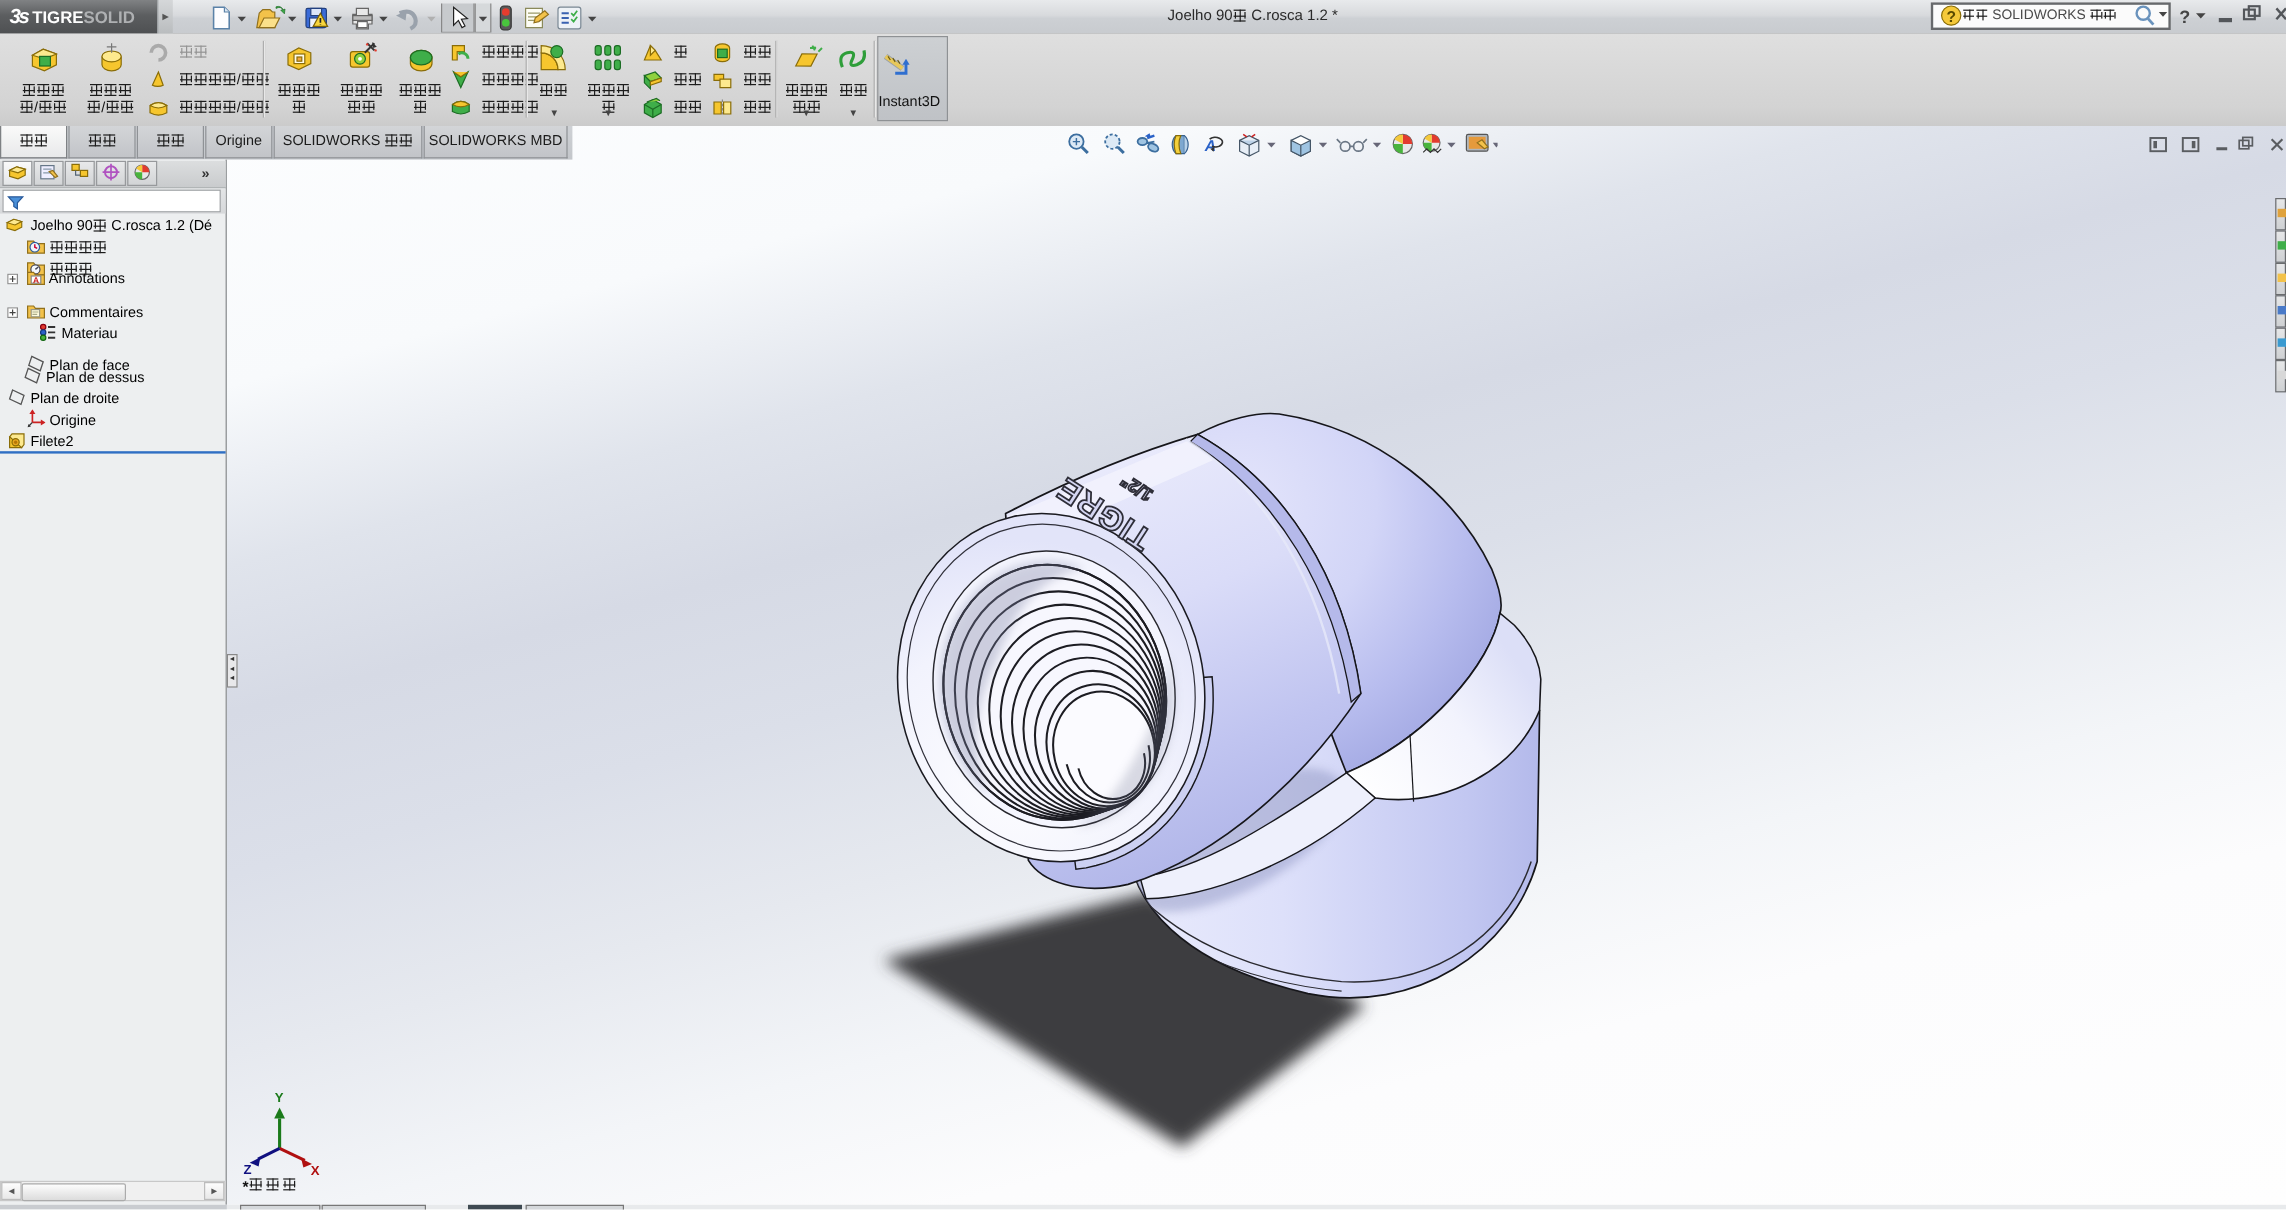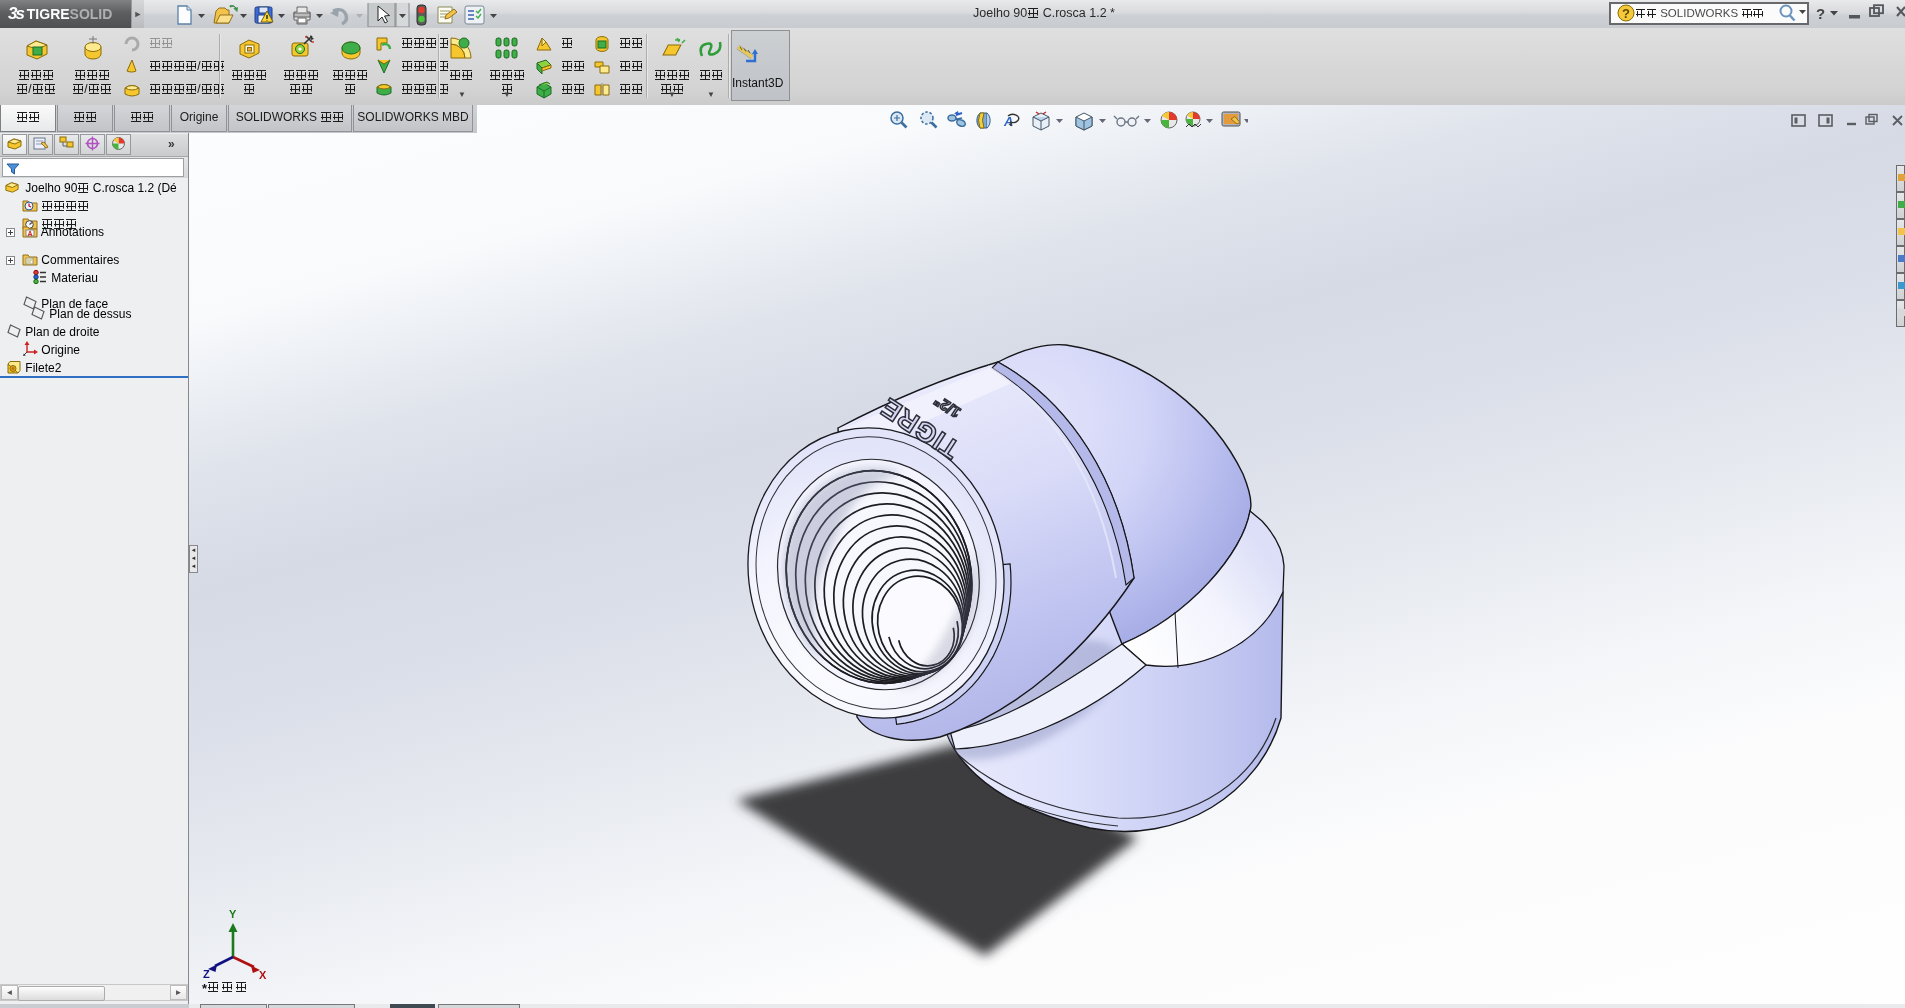--- a/index.html
+++ b/index.html
@@ -601,21 +601,21 @@
         </svg> Commentaires</div>
    <div class="trow" style="top:90px;left:32px"><svg width="16" height="16" viewBox="0 0 16 16">
           <circle cx="4" cy="3.5" r="2.2" fill="#e23b2e" stroke="#801"></circle>
           <circle cx="4" cy="8" r="2.2" fill="#2a62c8" stroke="#123a80"></circle>
           <circle cx="4" cy="12.5" r="2.2" fill="#49b43d" stroke="#161"></circle>
           <path d="M8 3.5 h6 M8 8 h6 M8 12.5 h6" stroke="#333" stroke-width="1.6"></path>
         </svg> Materiau</div>
    <div class="trow" style="top:116px;left:22px"><svg width="16" height="16" viewBox="0 0 16 16">
           <path d="M4.5 2 L14 6.5 L11.5 14 L2 9.5 Z" fill="none" stroke="#555" stroke-width="1.1"></path>
         </svg> Plan de face</div>
-   <div class="trow" style="top:126px;left:30px"><svg width="16" height="16" viewBox="0 0 16 16">
+   <div class="trow" style="top:126px;left:19px"><svg width="16" height="16" viewBox="0 0 16 16">
           <path d="M4.5 2 L14 6.5 L11.5 14 L2 9.5 Z" fill="none" stroke="#555" stroke-width="1.1"></path>
         </svg> Plan de dessus</div>
    <div class="trow" style="top:144px;left:6px"><svg width="16" height="16" viewBox="0 0 16 16">
           <path d="M4.5 2 L14 6.5 L11.5 14 L2 9.5 Z" fill="none" stroke="#555" stroke-width="1.1"></path>
         </svg> Plan de droite</div>
    <div class="trow" style="top:162px;left:22px"><svg width="16" height="16" viewBox="0 0 16 16">
           <path d="M5 2 v9 M5 11 h9" fill="none" stroke="#c22" stroke-width="1.4"></path>
           <path d="M5 0 l2.5 4 h-5 Z" fill="#c22"></path>
           <path d="M16 11 l-4 -2.5 v5 Z" fill="#c22"></path>
           <path d="M5 11 l-3 3" stroke="#333"></path>

